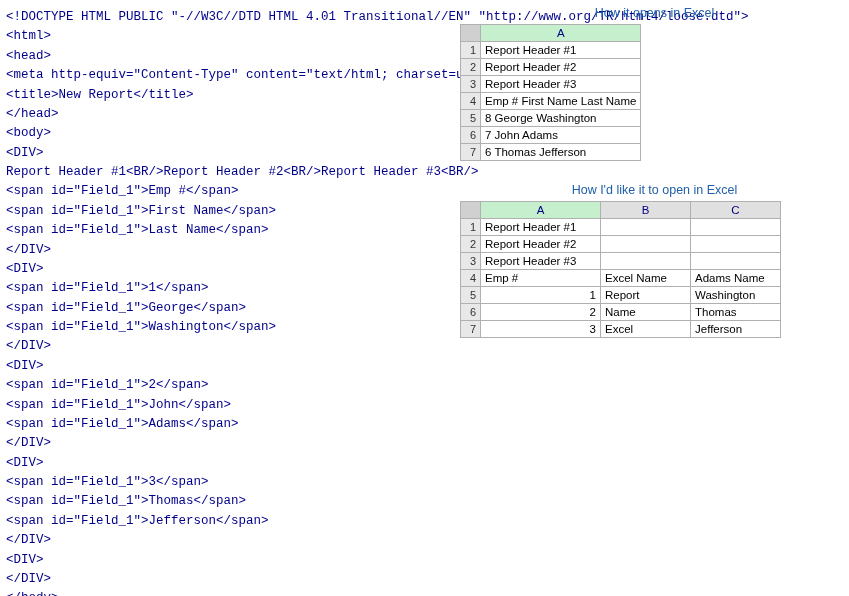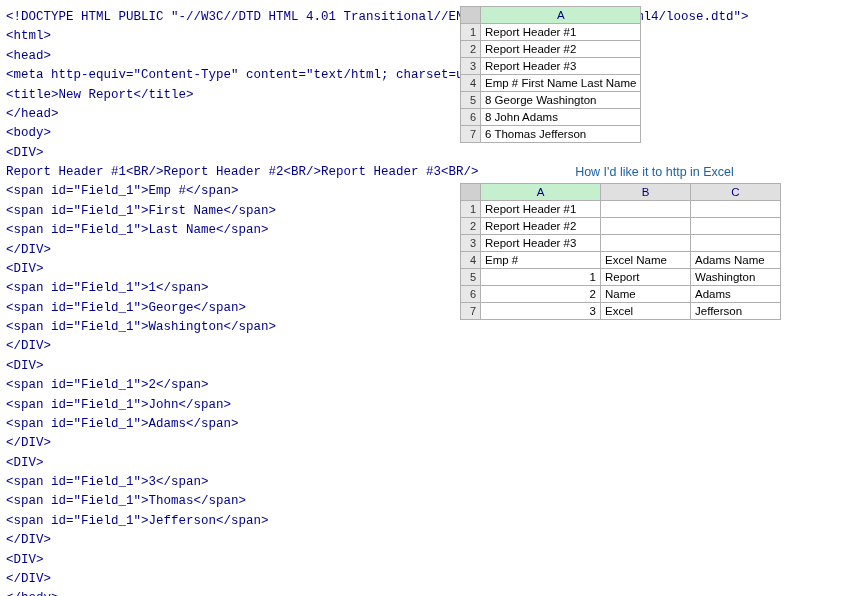--- a/index.html
+++ b/index.html
@@ -153,20 +153,21 @@
 &lt;span id="Field_1"&gt;Jefferson&lt;/span&gt;
 &lt;/DIV&gt;
 &lt;DIV&gt;
 &lt;/DIV&gt;
 &lt;/body&gt;
 &lt;/html&gt;</div>
 
 <div id="right-panel">
 
   <div class="excel-container" id="top-excel">
+    <div class="excel-title">How it opens in Excel</div>
     <table class="excel-table">
       <thead>
         <tr>
           <td class="corner-cell"></td>
           <th class="col-header col-header-selected">A</th>
         </tr>
       </thead>
       <tbody id="top-excel-body">
       <tr>
             <td class="row-num">1</td>
@@ -183,32 +184,32 @@
           <tr>
             <td class="row-num">4</td>
             <td class="data-cell col-a">Emp # First Name Last Name</td>
           </tr>
           <tr>
             <td class="row-num">5</td>
             <td class="data-cell col-a">8 George Washington</td>
           </tr>
           <tr>
             <td class="row-num">6</td>
-            <td class="data-cell col-a">8 John Adams</td>
+            <td class="data-cell col-a">7 John Adams</td>
           </tr>
           <tr>
             <td class="row-num">7</td>
             <td class="data-cell col-a">6 Thomas Jefferson</td>
           </tr>
         </tbody>
     </table>
   </div>
 
   <div class="excel-container" id="bottom-excel" style="margin-top:22px;">
-    <div class="excel-title">How I'd like it to http in Excel</div>
+    <div class="excel-title">How I'd like it to open in Excel</div>
     <table class="excel-table">
       <thead>
         <tr>
           <td class="corner-cell"></td>
           <th class="col-header col-header-selected col-a">A</th>
           <th class="col-header col-b">B</th>
           <th class="col-header col-c">C</th>
         </tr>
       </thead>
       <tbody id="bottom-excel-body">
@@ -239,21 +240,21 @@
           <tr>
             <td class="row-num">5</td>
             <td class="data-cell col-a" style="text-align: right;">1</td>
             <td class="data-cell col-b">Report</td>
             <td class="data-cell col-c">Washington</td>
           </tr>
           <tr>
             <td class="row-num">6</td>
             <td class="data-cell col-a" style="text-align: right;">2</td>
             <td class="data-cell col-b">Name</td>
-            <td class="data-cell col-c">Adams</td>
+            <td class="data-cell col-c">Thomas</td>
           </tr>
           <tr>
             <td class="row-num">7</td>
             <td class="data-cell col-a" style="text-align: right;">3</td>
             <td class="data-cell col-b">Excel</td>
             <td class="data-cell col-c">Jefferson</td>
           </tr>
         </tbody>
     </table>
   </div>

